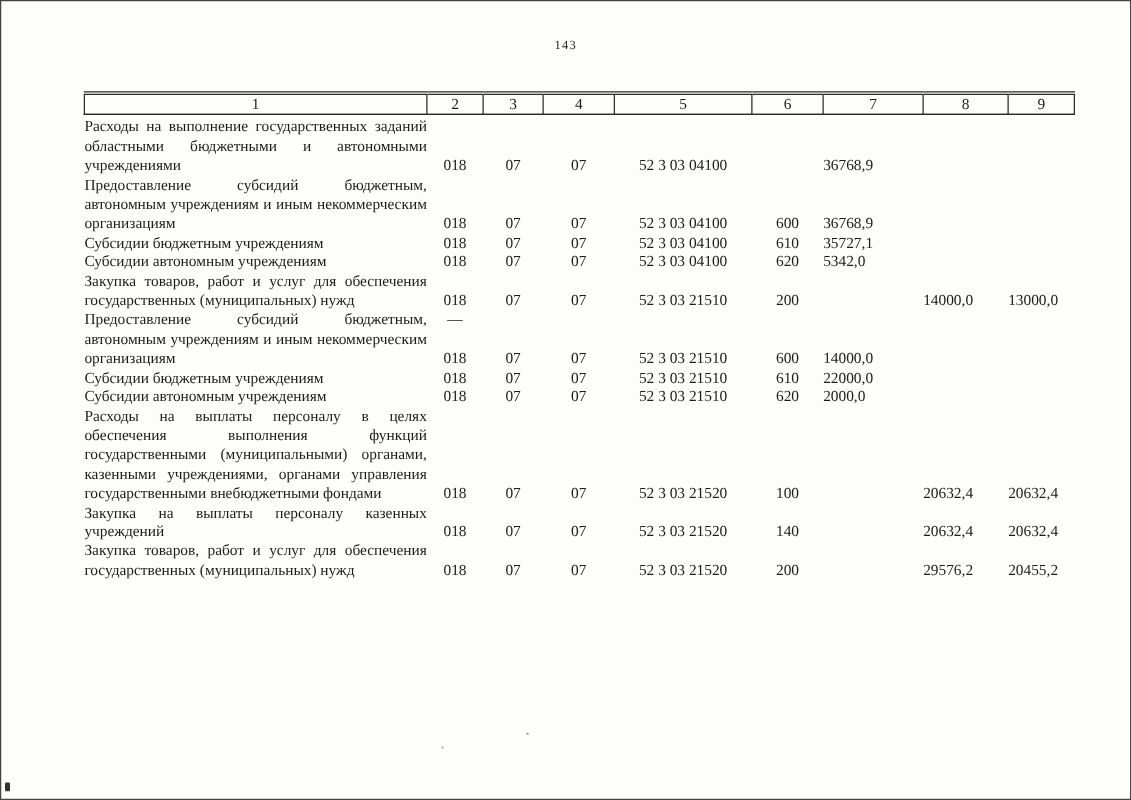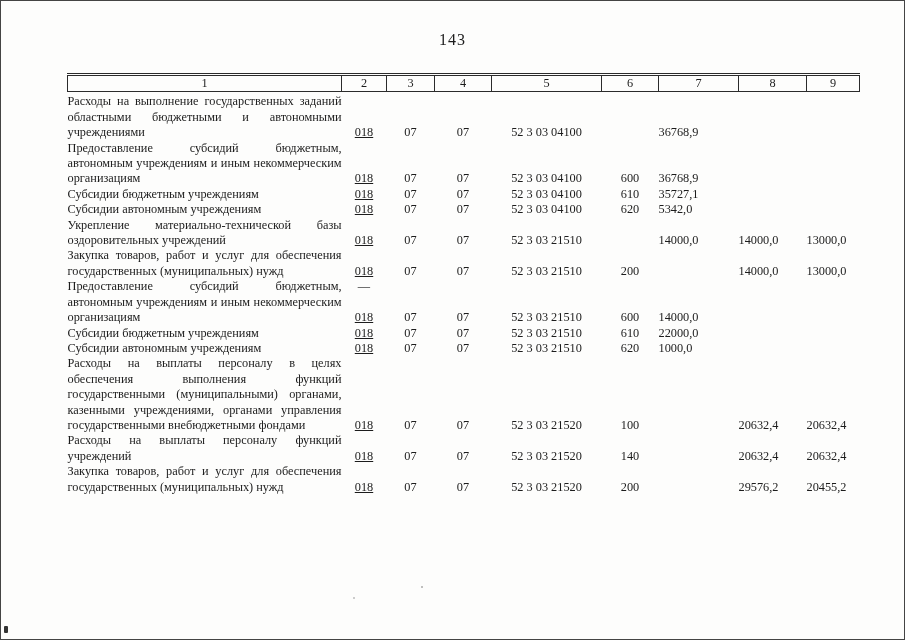--- a/index.html
+++ b/index.html
@@ -17,21 +17,21 @@
     font-family: "Liberation Serif", "DejaVu Serif", serif;
     color: #1c1c1c;
     overflow: hidden;
   }
   .page-number {
     position: absolute;
     top: 30px;
     left: 0;
     right: 0;
     text-align: center;
-    font-size: 16px;
+    font-size: 10px;
     letter-spacing: 1px;
   }
   table.budget-table {
     position: absolute;
     top: 72px;
     left: 66px;
     width: 792px;
     border-collapse: collapse;
     table-layout: fixed;
     font-size: 12.3px;
@@ -56,21 +56,21 @@
     margin-left: 44px;
   }
   td.c1 {
     text-align: justify;
     vertical-align: top;
     padding-left: 4px;
     padding-right: 7px;
     hyphens: auto;
   }
   td.c2, td.c3, td.c4, td.c5, td.c6 { text-align: center; }
-  td.c2 { position: relative; text-decoration: underline; }
+  td.c2 { position: relative; }
   td.c7, td.c8, td.c9 { text-align: left; }
   td.c7 { padding-right: 2px; }
   td.c8 { padding-right: 5px; }
   td.c9 { padding-right: 1px; }
   span.dash {
     position: absolute;
     top: 0;
     left: 0;
     width: 100%;
     text-align: center;
@@ -155,42 +155,31 @@
           <td class="c2">018</td>
           <td class="c3">07</td>
           <td class="c4">07</td>
           <td class="c5">52 3 03 04100</td>
           <td class="c6">620</td>
           <td class="c7">5342,0</td>
           <td class="c8"></td>
           <td class="c9"></td>
         </tr>
         <tr>
-          <td class="c1">Укрепление материально-технической базы оздоровительных учреждений</td>
-          <td class="c2">018</td>
-          <td class="c3">07</td>
-          <td class="c4">07</td>
-          <td class="c5">52 3 03 21510</td>
-          <td class="c6"></td>
-          <td class="c7">14000,0</td>
+          <td class="c1">Закупка товаров, работ и услуг для обеспечения государственных (муниципальных) нужд</td>
+          <td class="c2">018</td>
+          <td class="c3">07</td>
+          <td class="c4">07</td>
+          <td class="c5">52 3 03 21510</td>
+          <td class="c6">200</td>
+          <td class="c7"></td>
           <td class="c8">14000,0</td>
           <td class="c9">13000,0</td>
         </tr>
         <tr>
-          <td class="c1">Закупка товаров, работ и услуг для обеспечения государственных (муниципальных) нужд</td>
-          <td class="c2">018</td>
-          <td class="c3">07</td>
-          <td class="c4">07</td>
-          <td class="c5">52 3 03 21510</td>
-          <td class="c6">200</td>
-          <td class="c7"></td>
-          <td class="c8">14000,0</td>
-          <td class="c9">13000,0</td>
-        </tr>
-        <tr>
           <td class="c1">Предоставление субсидий бюджетным, автономным учреждениям и иным некоммерческим организациям</td>
           <td class="c2"><span class="dash">—</span><span>018</span></td>
           <td class="c3">07</td>
           <td class="c4">07</td>
           <td class="c5">52 3 03 21510</td>
           <td class="c6">600</td>
           <td class="c7">14000,0</td>
           <td class="c8"></td>
           <td class="c9"></td>
         </tr>
@@ -205,37 +194,37 @@
           <td class="c8"></td>
           <td class="c9"></td>
         </tr>
         <tr>
           <td class="c1">Субсидии автономным учреждениям</td>
           <td class="c2">018</td>
           <td class="c3">07</td>
           <td class="c4">07</td>
           <td class="c5">52 3 03 21510</td>
           <td class="c6">620</td>
-          <td class="c7">1000,0</td>
+          <td class="c7">2000,0</td>
           <td class="c8"></td>
           <td class="c9"></td>
         </tr>
         <tr>
           <td class="c1">Расходы на выплаты персоналу в целях обеспечения выполнения функций государственными (муниципальными) органами, казенными учреждениями, органами управления государственными внебюджетными фондами</td>
           <td class="c2">018</td>
           <td class="c3">07</td>
           <td class="c4">07</td>
           <td class="c5">52 3 03 21520</td>
           <td class="c6">100</td>
           <td class="c7"></td>
           <td class="c8">20632,4</td>
           <td class="c9">20632,4</td>
         </tr>
         <tr>
-          <td class="c1">Расходы на выплаты персоналу функций учреждений</td>
+          <td class="c1">Закупка на выплаты персоналу казенных учреждений</td>
           <td class="c2">018</td>
           <td class="c3">07</td>
           <td class="c4">07</td>
           <td class="c5">52 3 03 21520</td>
           <td class="c6">140</td>
           <td class="c7"></td>
           <td class="c8">20632,4</td>
           <td class="c9">20632,4</td>
         </tr>
         <tr>

